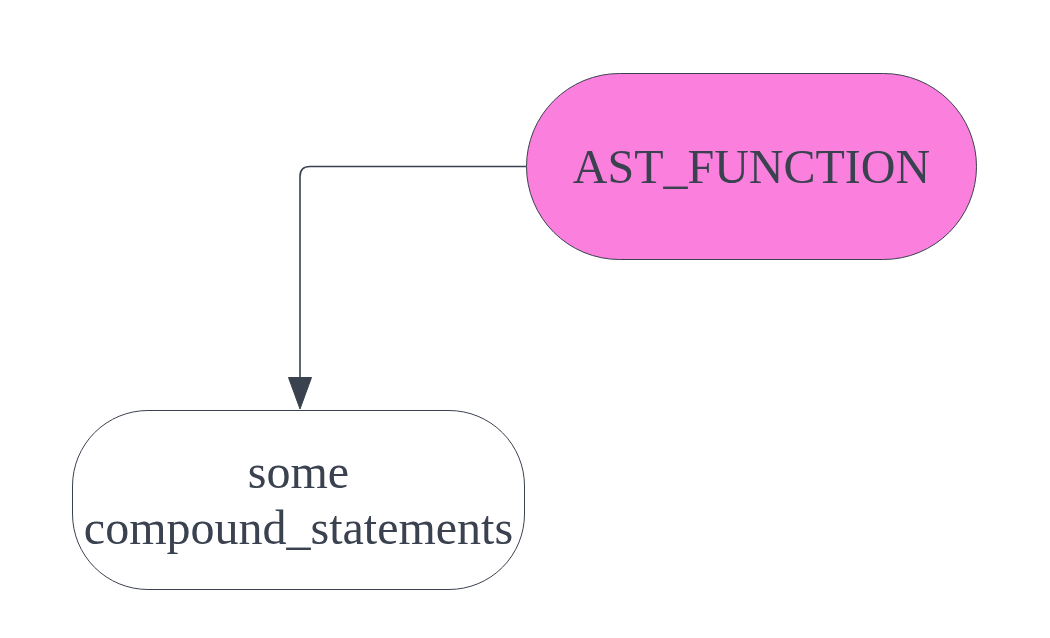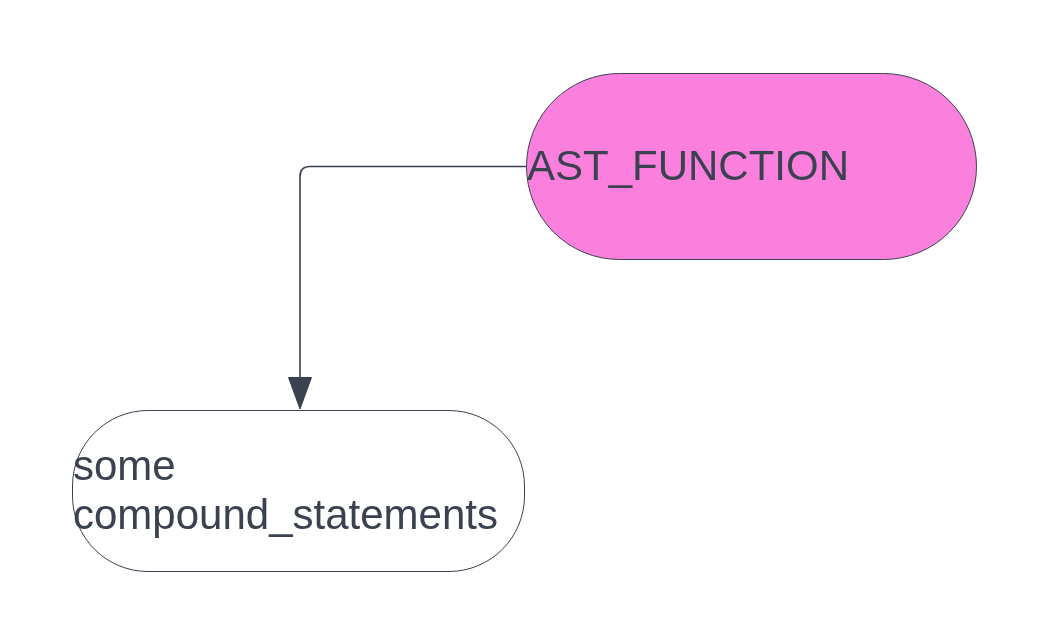--- a/index.html
+++ b/index.html
@@ -26,40 +26,42 @@
     top: 0;
     width: 1050px;
     height: 638px;
     pointer-events: none;
   }
   .node {
     position: absolute;
     display: flex;
     align-items: center;
     justify-content: center;
+    text-align: center;
     box-sizing: border-box;
     border: 1.6px solid #3A414F;
     color: #3A414F;
-    font-size: 42px;
+    font-size: 48px;
     line-height: 1.16;
     cursor: default;
+    font-family: Liberation Serif, serif;
   }
   .node--ast {
     left: 526px;
     top: 73px;
     width: 451px;
     height: 187px;
     border-radius: 94px;
     background: #FB80DE;
   }
   .node--cs {
     left: 72px;
     top: 410px;
     width: 453px;
-    height: 162px;
+    height: 180px;
     border-radius: 76px;
     background: #FFFFFF;
   }
   .node-label {
     display: block;
     width: 100%;
     padding: 0;
     word-break: normal;
   }
 </style>

